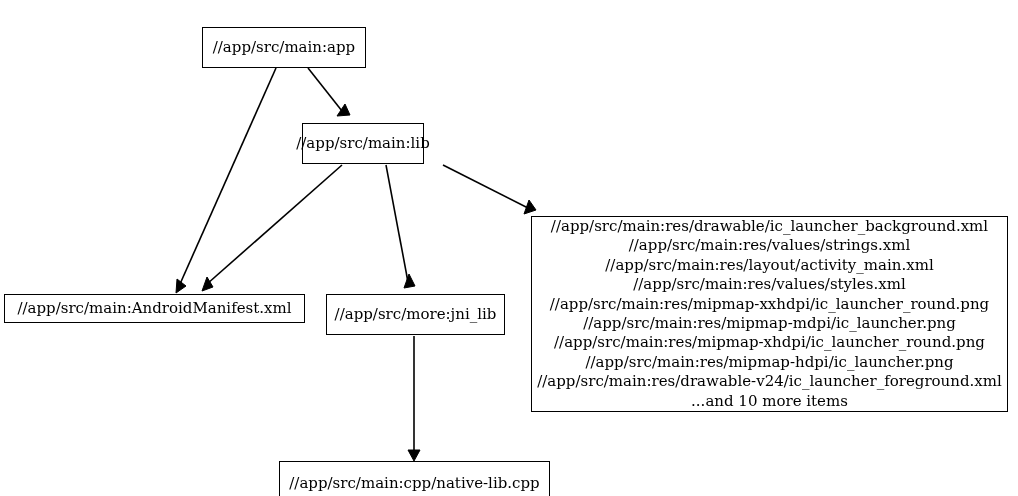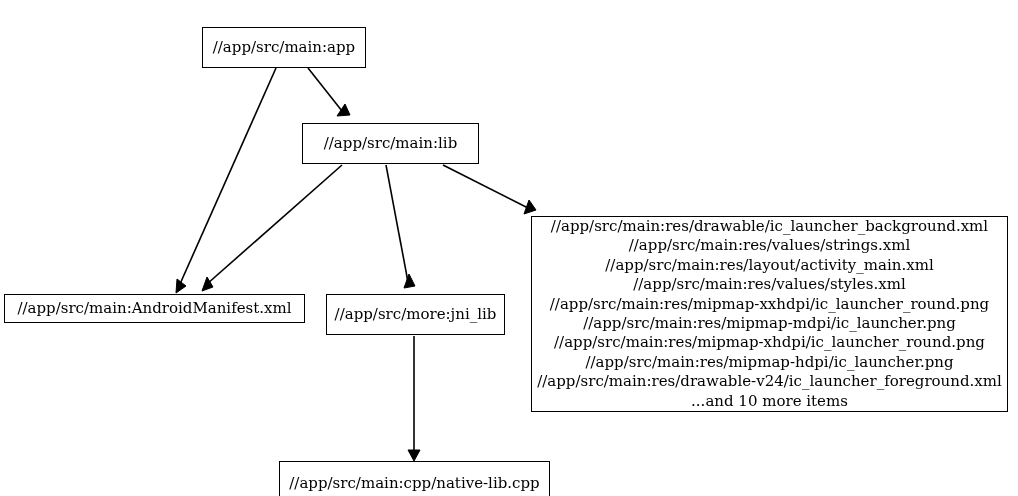--- a/index.html
+++ b/index.html
@@ -90,21 +90,21 @@
     <g>
       <path class="edge-line" d="M 414,318 L 414,432"></path>
       <polygon class="edge-head" points="408,432 420,432 414,443"></polygon>
     </g>
   </svg>
 
   <div class="node" id="node-app" style="left: 202px; top: 9px; width: 164px; height: 41px;">
     <span class="node-label">//app/src/main:app</span>
   </div>
 
-  <div class="node" id="node-lib" style="left: 302px; top: 105px; width: 177px; height: 41px;">
+  <div class="node" id="node-lib" style="left: 302px; top: 105px; width: 122px; height: 41px;">
     <span class="node-label">//app/src/main:lib</span>
   </div>
 
   <div class="node" id="node-manifest" style="left: 4px; top: 276px; width: 301px; height: 29px;">
     <span class="node-label">//app/src/main:AndroidManifest.xml</span>
   </div>
 
   <div class="node" id="node-jni-lib" style="left: 326px; top: 276px; width: 179px; height: 41px;">
     <span class="node-label">//app/src/more:jni_lib</span>
   </div>

